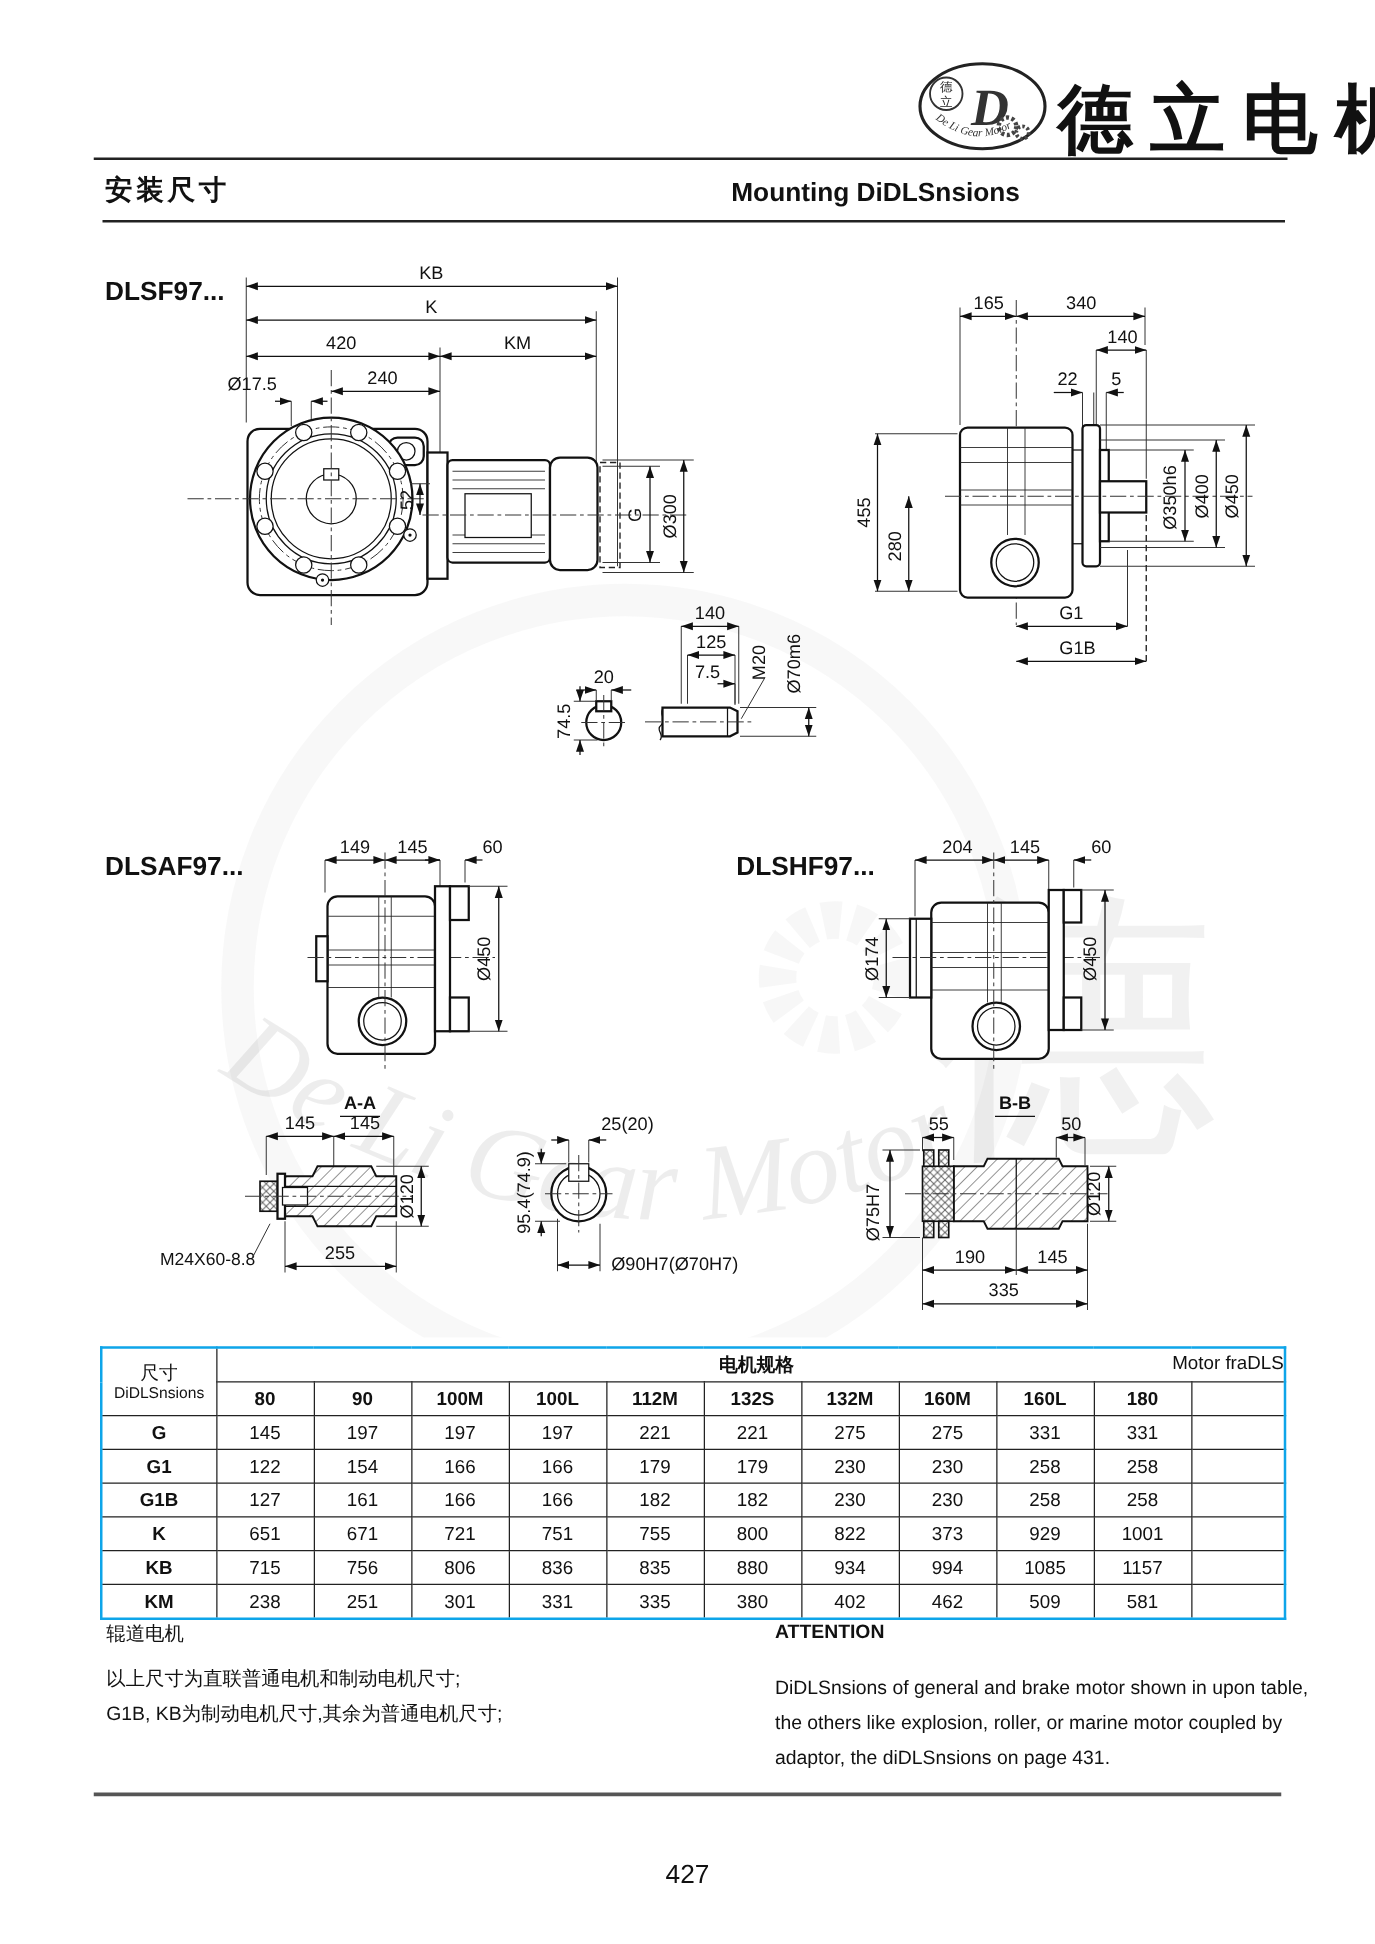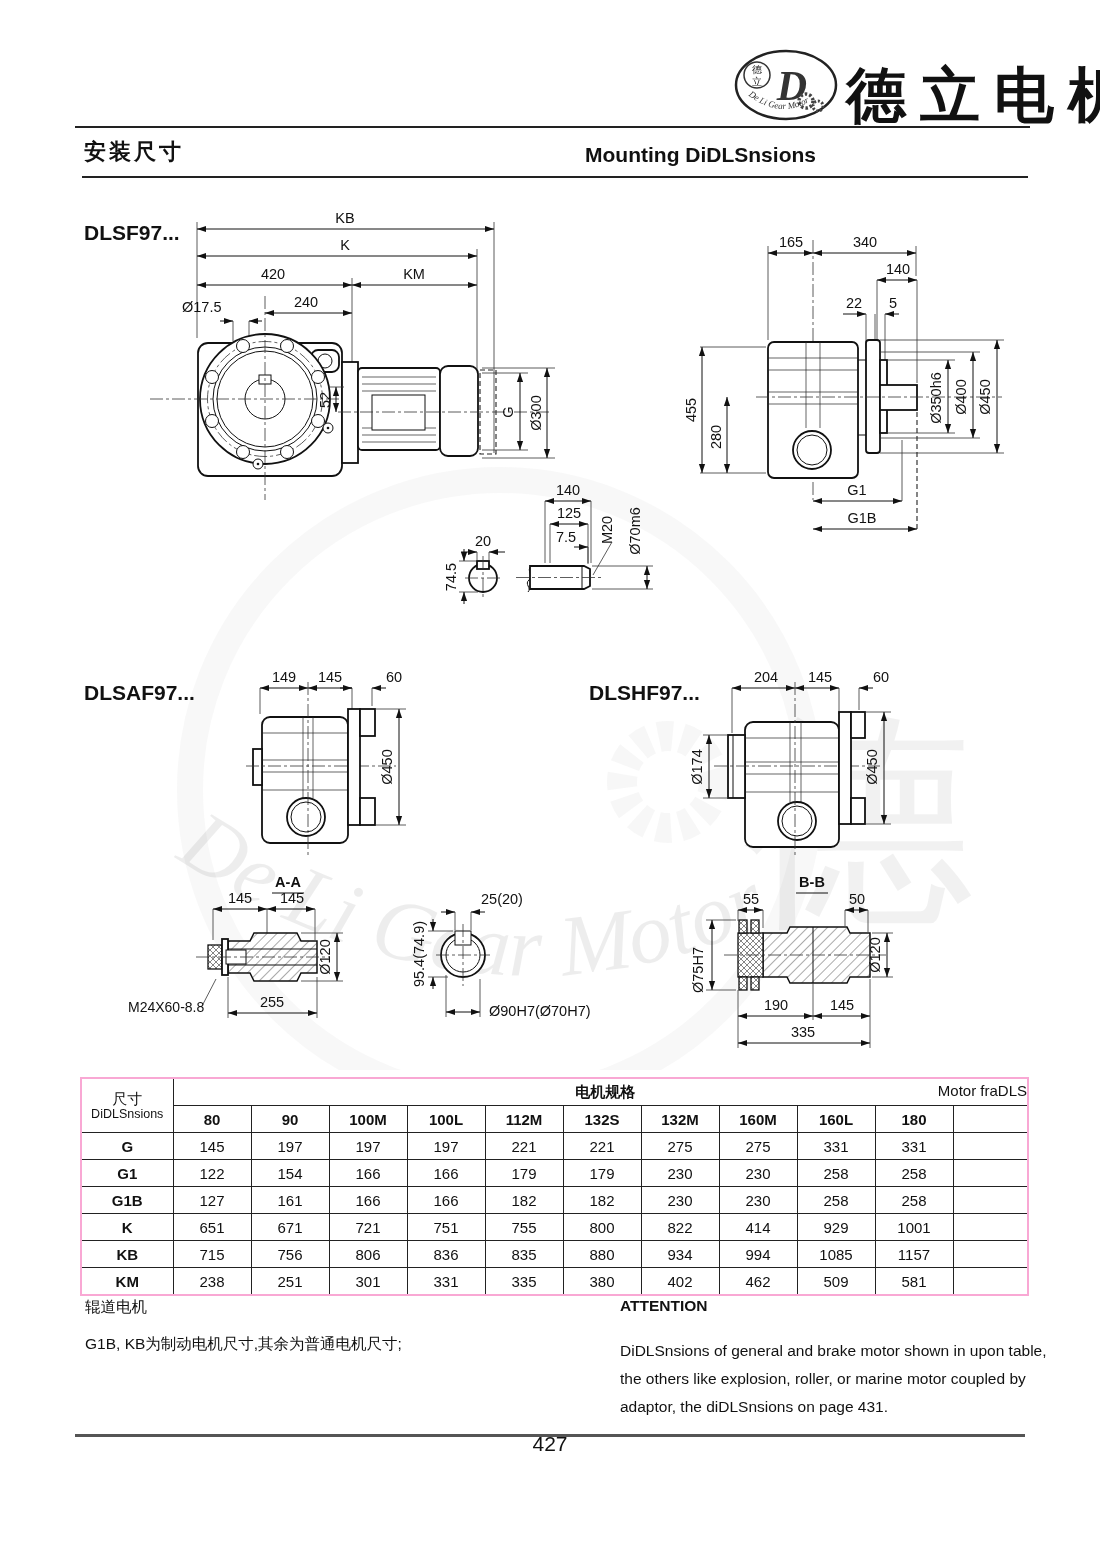--- a/index.html
+++ b/index.html
@@ -22,37 +22,37 @@
   .cl{stroke:#333;stroke-width:.8;fill:none;stroke-dasharray:13 3 3 3}
   .dsh{stroke:#222;stroke-width:1.1;fill:none;stroke-dasharray:5 3}
   .ht{fill:url(#hatch);stroke:#111;stroke-width:1.5}
   .xh{fill:url(#xhatch);stroke:#111;stroke-width:1.3}
   text.t{font:14.5px "Liberation Sans",sans-serif;fill:#111}
   text.b{font:bold 21px "Liberation Sans",sans-serif;fill:#111}
   text.s{font:14px "Liberation Sans",sans-serif;fill:#111}
   .mid{text-anchor:middle}
   
   .tb{position:absolute;left:80px;top:1077px;border-collapse:collapse;table-layout:fixed;
-      width:947px;font:15px "Liberation Sans",sans-serif;border:2px solid #f9a8d4}
+      width:947px;font:15px "Liberation Sans",sans-serif;border:2px solid #0ea5e9}
   .tb td{border:1px solid #222;text-align:center;padding:0;height:26px;overflow:hidden}
   .tb td.lb{font-weight:bold}
   .tb td.hd{font-weight:bold}
   .dimcell div.cn{font-size:15px;line-height:16px}
   .dimcell div.en{font-size:12.5px;line-height:14px}
   .mh{position:relative;text-align:left}
   .mh .mcn{padding-left:10px;font-weight:bold}
   .mh .men{position:absolute;left:0;right:0;text-align:right;top:3px}
   
   .notes-cn{position:absolute;left:85px;top:1297px;font-size:15.5px}
   .notes-cn .nt{margin-bottom:12px}
   .notes-cn .nl{line-height:28px}
   .notes-en{position:absolute;left:620px;top:1297px;font-size:15.5px;width:430px}
   .notes-en .nt{font-weight:bold;margin-bottom:22px}
   .notes-en .nl{line-height:28px}
-  .pageno{position:absolute;left:75px;width:950px;top:1432px;text-align:center;font-size:21px}
+  .pageno{position:absolute;left:75px;width:950px;top:1488px;text-align:center;font-size:21px}
 </style>
 </head>
 <body>
 
 <svg class="abs" style="left:730px;top:46px" width="112" height="84" viewBox="0 0 112 84">
   <ellipse cx="56" cy="39" rx="50" ry="34" fill="none" stroke="#222" stroke-width="2.5"></ellipse>
   <text x="62" y="54" text-anchor="middle" font-family="Liberation Serif,serif" font-size="42" font-style="italic" font-weight="bold" fill="#333">D</text>
   <circle cx="76" cy="55" r="7" fill="none" stroke="#444" stroke-width="3.5" stroke-dasharray="2.5 2"></circle>
   <circle cx="88" cy="60" r="5" fill="none" stroke="#444" stroke-width="3" stroke-dasharray="2 1.8"></circle>
   <circle cx="27" cy="29" r="13" fill="#fff" stroke="#333" stroke-width="1.5"></circle>
@@ -526,21 +526,21 @@
   </tr>
   <tr>
     <td class="lb">K</td>
     <td>651</td>
     <td>671</td>
     <td>721</td>
     <td>751</td>
     <td>755</td>
     <td>800</td>
     <td>822</td>
-    <td>414</td>
+    <td>373</td>
     <td>929</td>
     <td>1001</td>
     <td></td>
   </tr>
   <tr>
     <td class="lb">KB</td>
     <td>715</td>
     <td>756</td>
     <td>806</td>
     <td>836</td>
@@ -564,20 +564,21 @@
     <td>462</td>
     <td>509</td>
     <td>581</td>
     <td></td>
   </tr>
 </tbody>
   </table>
 
 <div class="notes-cn">
   <div class="nt">辊道电机</div>
+  <div class="nl">以上尺寸为直联普通电机和制动电机尺寸;</div>
   <div class="nl">G1B, KB为制动电机尺寸,其余为普通电机尺寸;</div>
 </div>
 <div class="notes-en">
   <div class="nt">ATTENTION</div>
   <div class="nl">DiDLSnsions of general and brake motor shown in upon table,</div>
   <div class="nl">the others like explosion, roller, or marine motor coupled by</div>
   <div class="nl">adaptor, the diDLSnsions on page 431.</div>
 </div>
 
 <div class="rule" style="left:75px;top:1434px;width:950px;height:3px;background:#555"></div>

